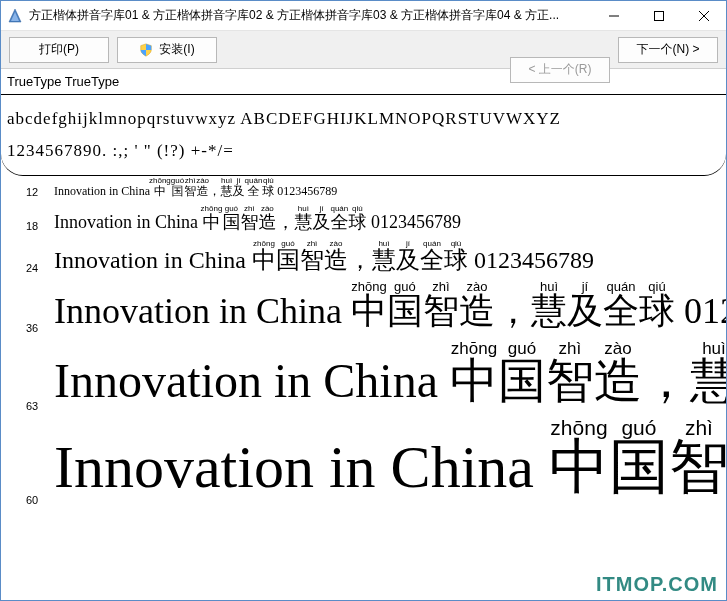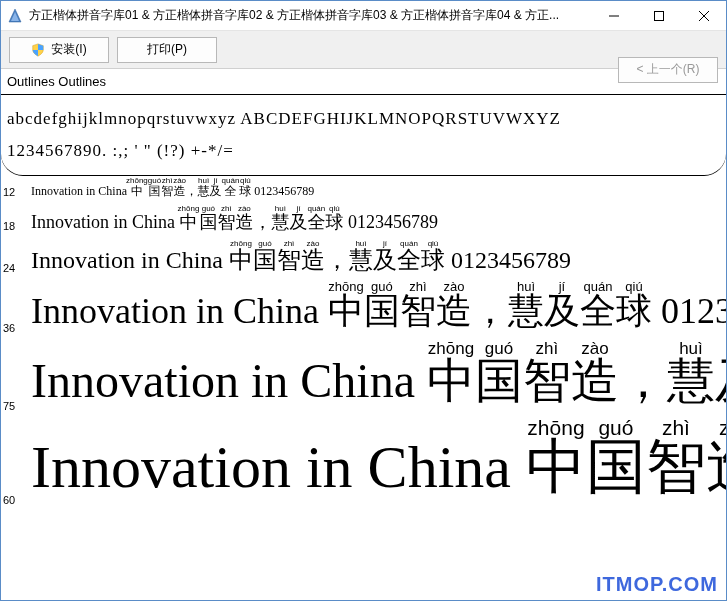--- a/index.html
+++ b/index.html
@@ -84,20 +84,21 @@
     letter-spacing: 1px;
     border-radius: 22px;
   }
   .samples { }
   .sample-row {
     display: flex;
     align-items: flex-start;
     border-bottom: 0px solid transparent;
     white-space: nowrap;
     overflow: hidden;
+    padding-left: 23px;
   }
   .sample-size {
     width: 24px;
     font-size: 11px;
     color: #000;
     padding-left: 2px;
     align-self: flex-end;
     padding-bottom: 6px;
     flex-shrink: 0;
   }
@@ -107,21 +108,21 @@
     padding: 6px 0 4px 6px;
   }
   ruby { ruby-position: over; }
   rt { font-size: 10px; font-family: sans-serif; color: #000; letter-spacing: 0; }
   .watermark {
     position: absolute;
     right: 8px;
     bottom: 4px;
     font-size: 20px;
     font-weight: bold;
-    color: #1d4ed8;
+    color: #0f766e;
     letter-spacing: 1px;
     font-family: Arial, sans-serif;
     opacity: 0.85;
   }
   .shield {
     width: 14px; height: 14px;
     flex-shrink: 0;
   }
 </style>
 </head>
@@ -148,39 +149,42 @@
       <svg width="10" height="10">
           <line x1="0" y1="0" x2="10" y2="10" stroke="#000"></line>
           <line x1="10" y1="0" x2="0" y2="10" stroke="#000"></line>
         </svg>
     </div>
   </div>
 </div>
 
 <div class="toolbar">
   <div class="tb-btn">
+    <span>打印(P)</span>
+  </div>
+  <div class="tb-btn">
     <svg class="shield" viewBox="0 0 16 16">
       <path d="M8 1 L14 3 V8 C14 12 8 15 8 15 C8 15 2 12 2 8 V3 Z" fill="#ffd24a" stroke="#c89000" stroke-width="0.5"></path>
       <path d="M8 1 L14 3 V8 L8 8 Z" fill="#4aa3ff"></path>
       <path d="M8 8 L2 8 V3 L8 1 Z" fill="#4aa3ff" opacity="0"></path>
       <path d="M8 8 L8 15 C8 15 2 12 2 8 Z" fill="#4aa3ff"></path>
     </svg>
     <span>安装(I)</span>
   </div>
-  <div class="tb-btn">
-    <span>打印(P)</span>
-  </div>
   <div class="spacer"></div>
   <div class="tb-btn disabled">
     <span>&lt; 上一个(R)</span>
   </div>
+  <div class="tb-btn">
+    <span>下一个(N) &gt;</span>
+  </div>
 </div>
 
 <div class="info-block">
-  <div>Outlines Outlines</div>
+  <div>TrueType TrueType</div>
 </div>
 
 <div class="charset-block">
   <div>abcdefghijklmnopqrstuvwxyz ABCDEFGHIJKLMNOPQRSTUVWXYZ</div>
   <div>1234567890. :,; ' " (!?) +-*/=</div>
 </div>
 
 <div class="samples" id="samples">
     <div class="sample-row">
       <div class="sample-size">12</div>
@@ -192,21 +196,21 @@
     </div>
     <div class="sample-row">
       <div class="sample-size">24</div>
       <div class="sample-text" style="font-size: 24px; line-height: 1.35;"><span>Innovation in China </span><span style="font-family: KaiTi, STKaiti, serif;"><ruby>中<rt style="font-size: 8px;">zhōng</rt></ruby><ruby>国<rt style="font-size: 8px;">guó</rt></ruby><ruby>智<rt style="font-size: 8px;">zhì</rt></ruby><ruby>造<rt style="font-size: 8px;">zào</rt></ruby></span><span style="font-family: KaiTi, STKaiti, serif;">，</span><span style="font-family: KaiTi, STKaiti, serif;"><ruby>慧<rt style="font-size: 8px;">huì</rt></ruby><ruby>及<rt style="font-size: 8px;">jí</rt></ruby><ruby>全<rt style="font-size: 8px;">quán</rt></ruby><ruby>球<rt style="font-size: 8px;">qiú</rt></ruby></span><span> 0123456789</span></div>
     </div>
     <div class="sample-row">
       <div class="sample-size">36</div>
       <div class="sample-text" style="font-size: 36px; line-height: 1.35;"><span>Innovation in China </span><span style="font-family: KaiTi, STKaiti, serif;"><ruby>中<rt style="font-size: 13px;">zhōng</rt></ruby><ruby>国<rt style="font-size: 13px;">guó</rt></ruby><ruby>智<rt style="font-size: 13px;">zhì</rt></ruby><ruby>造<rt style="font-size: 13px;">zào</rt></ruby></span><span style="font-family: KaiTi, STKaiti, serif;">，</span><span style="font-family: KaiTi, STKaiti, serif;"><ruby>慧<rt style="font-size: 13px;">huì</rt></ruby><ruby>及<rt style="font-size: 13px;">jí</rt></ruby><ruby>全<rt style="font-size: 13px;">quán</rt></ruby><ruby>球<rt style="font-size: 13px;">qiú</rt></ruby></span><span> 0123456789</span></div>
     </div>
     <div class="sample-row">
-      <div class="sample-size">75</div>
+      <div class="sample-size">63</div>
       <div class="sample-text" style="font-size: 48px; line-height: 1.35;"><span>Innovation in China </span><span style="font-family: KaiTi, STKaiti, serif;"><ruby>中<rt style="font-size: 17px;">zhōng</rt></ruby><ruby>国<rt style="font-size: 17px;">guó</rt></ruby><ruby>智<rt style="font-size: 17px;">zhì</rt></ruby><ruby>造<rt style="font-size: 17px;">zào</rt></ruby></span><span style="font-family: KaiTi, STKaiti, serif;">，</span><span style="font-family: KaiTi, STKaiti, serif;"><ruby>慧<rt style="font-size: 17px;">huì</rt></ruby><ruby>及<rt style="font-size: 17px;">jí</rt></ruby></span></div>
     </div>
     <div class="sample-row">
       <div class="sample-size">60</div>
       <div class="sample-text" style="font-size: 60px; line-height: 1.35;"><span>Innovation in China </span><span style="font-family: KaiTi, STKaiti, serif;"><ruby>中<rt style="font-size: 21px;">zhōng</rt></ruby><ruby>国<rt style="font-size: 21px;">guó</rt></ruby><ruby>智<rt style="font-size: 21px;">zhì</rt></ruby><ruby>造<rt style="font-size: 21px;">zào</rt></ruby></span></div>
     </div>
   </div>
 
 <div class="watermark">ITMOP.COM</div>
 

